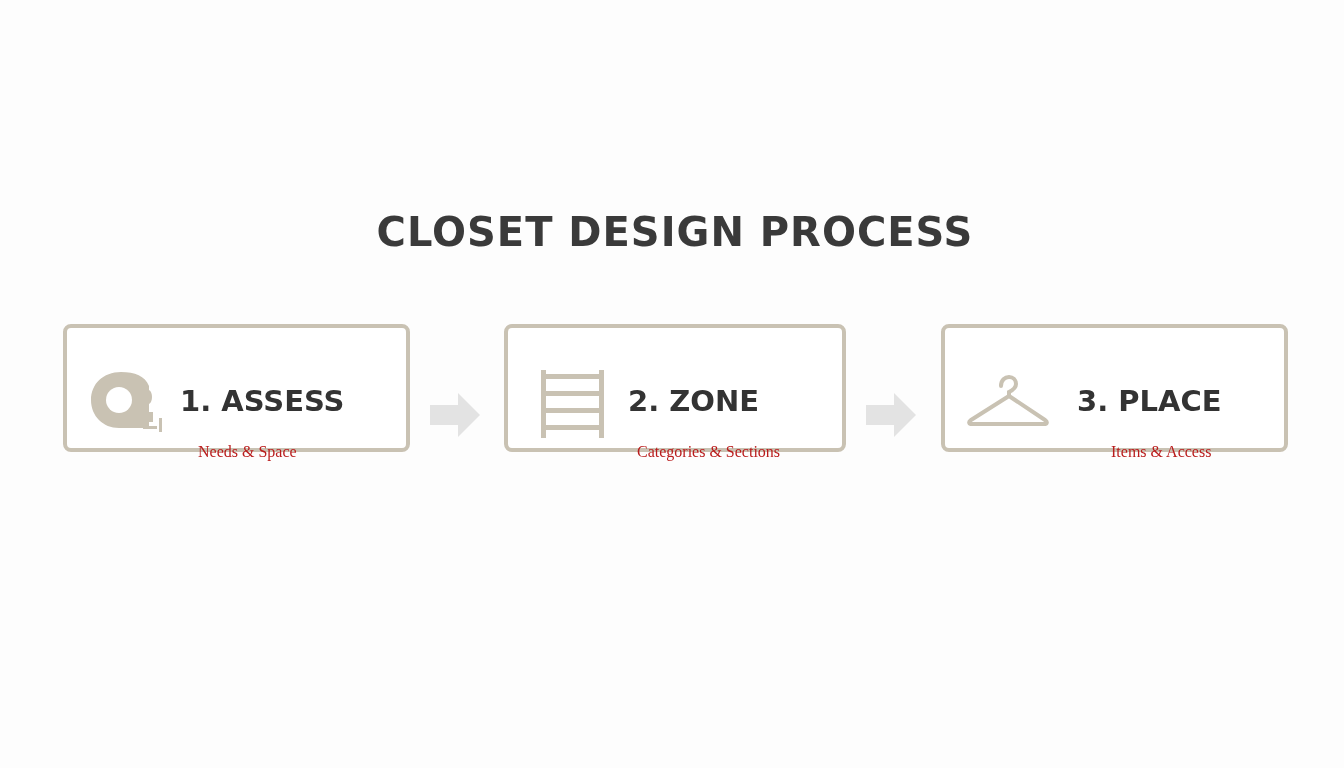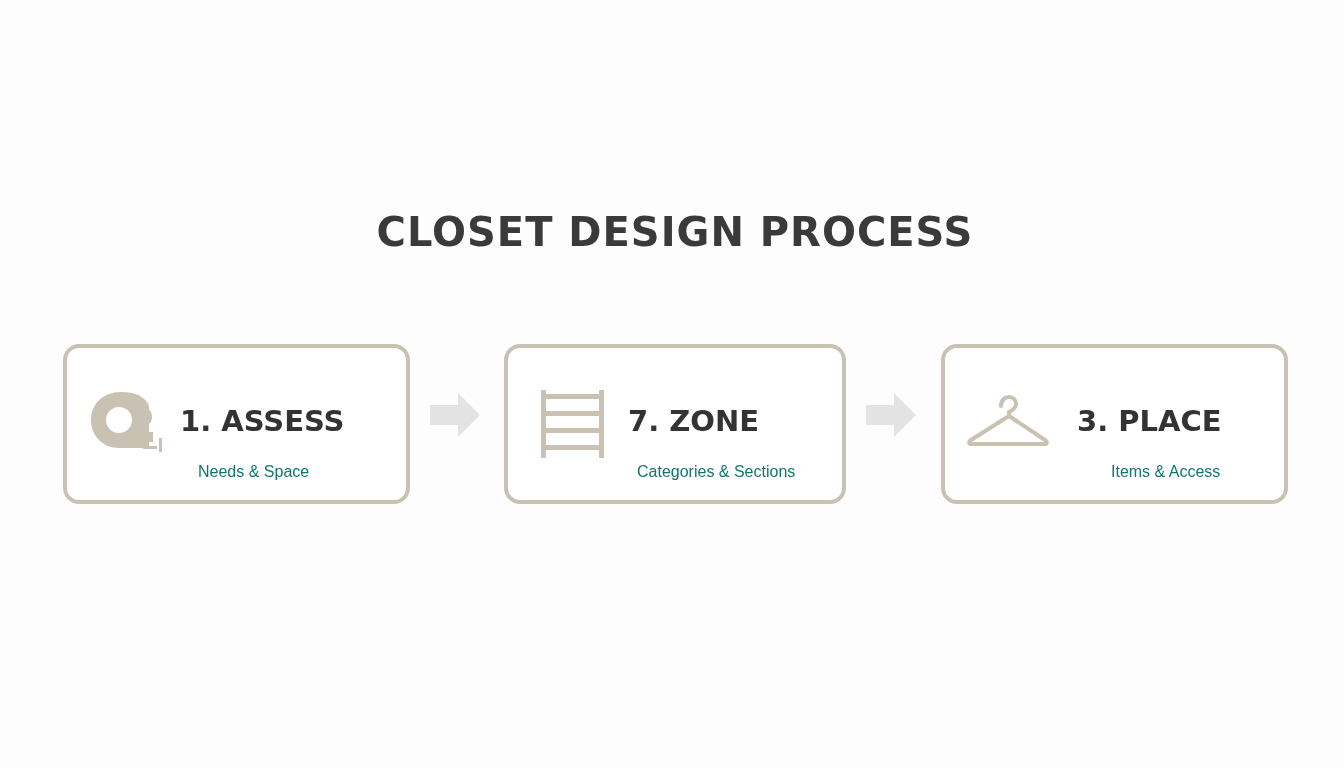--- a/index.html
+++ b/index.html
@@ -24,41 +24,41 @@
       text-align: center;
       font-family: "DejaVu Sans", sans-serif;
       font-weight: bold;
       font-size: 40px;
       letter-spacing: 1px;
       color: #3a3a3a;
       line-height: 48px;
     }
     .step {
       position: absolute;
-      top: 344px;
-      height: 160px;
+      top: 324px;
+      height: 128px;
       box-sizing: border-box;
       border: 4px solid #c9c2b3;
-      border-radius: 16px;
+      border-radius: 8px;
       background: #ffffff;
     }
     .step .heading {
       position: absolute;
       font-family: "DejaVu Sans", sans-serif;
       font-weight: bold;
       font-size: 29px;
       color: #333333;
       line-height: 34px;
       white-space: nowrap;
     }
     .step .sub {
       position: absolute;
-      font-family: Liberation Sans, sans-serif;
+      font-family: Liberation Serif, serif;
       font-size: 16px;
-      color: #0f766e;
+      color: #b91c1c;
       line-height: 20px;
       white-space: nowrap;
     }
     .icon {
       position: absolute;
     }
     .arrow {
       position: absolute;
       top: 392px;
       width: 54px;
@@ -89,21 +89,21 @@
 
   <div class="step" style="left:504px; width:342px;">
     <svg class="icon" style="left:30px; top:40px;" width="70" height="72" viewBox="0 0 70 72">
       <rect x="3" y="2" width="5" height="68" fill="#c9c2b3"></rect>
       <rect x="61" y="2" width="5" height="68" fill="#c9c2b3"></rect>
       <rect x="3" y="6" width="63" height="5" fill="#c9c2b3"></rect>
       <rect x="3" y="23" width="63" height="5" fill="#c9c2b3"></rect>
       <rect x="3" y="40" width="63" height="5" fill="#c9c2b3"></rect>
       <rect x="3" y="57" width="63" height="5" fill="#c9c2b3"></rect>
     </svg>
-    <div class="heading" style="left:120px; top:56px;">7. ZONE</div>
+    <div class="heading" style="left:120px; top:56px;">2. ZONE</div>
     <div class="sub" style="left:129px; top:114px;">Categories &amp; Sections</div>
   </div>
 
   <svg class="arrow" style="left:864px;" viewBox="0 0 54 46">
     <polygon points="2,13 30,13 30,1 52,23 30,45 30,33 2,33" fill="#e3e3e3"></polygon>
   </svg>
 
   <div class="step" style="left:941px; width:347px;">
     <svg class="icon" style="left:20px; top:44px;" width="86" height="56" viewBox="0 0 86 56">
       <path d="M36 14 C36 8 40 5 44 5 C48 5 51 8 51 12 C51 16 48 18 44 20 L44 24" fill="none" stroke="#c9c2b3" stroke-width="4" stroke-linecap="round"></path>

